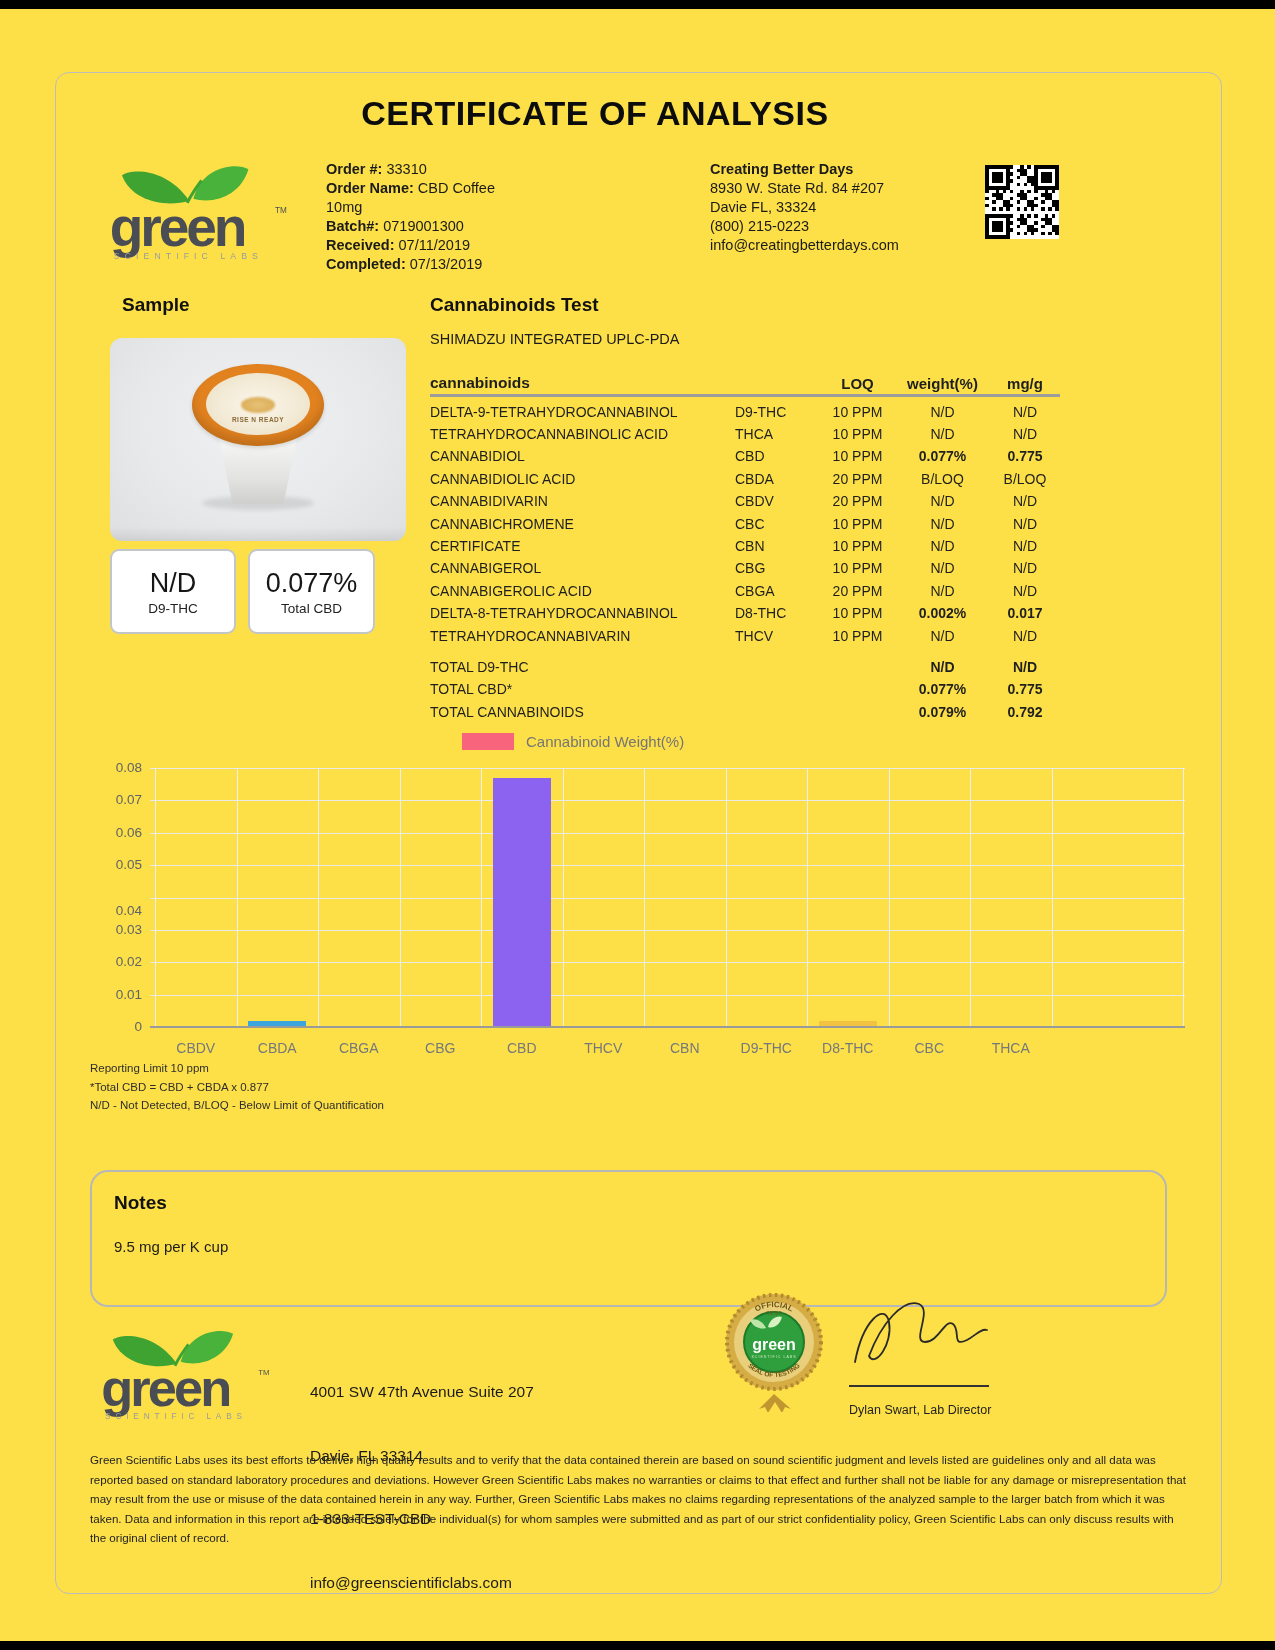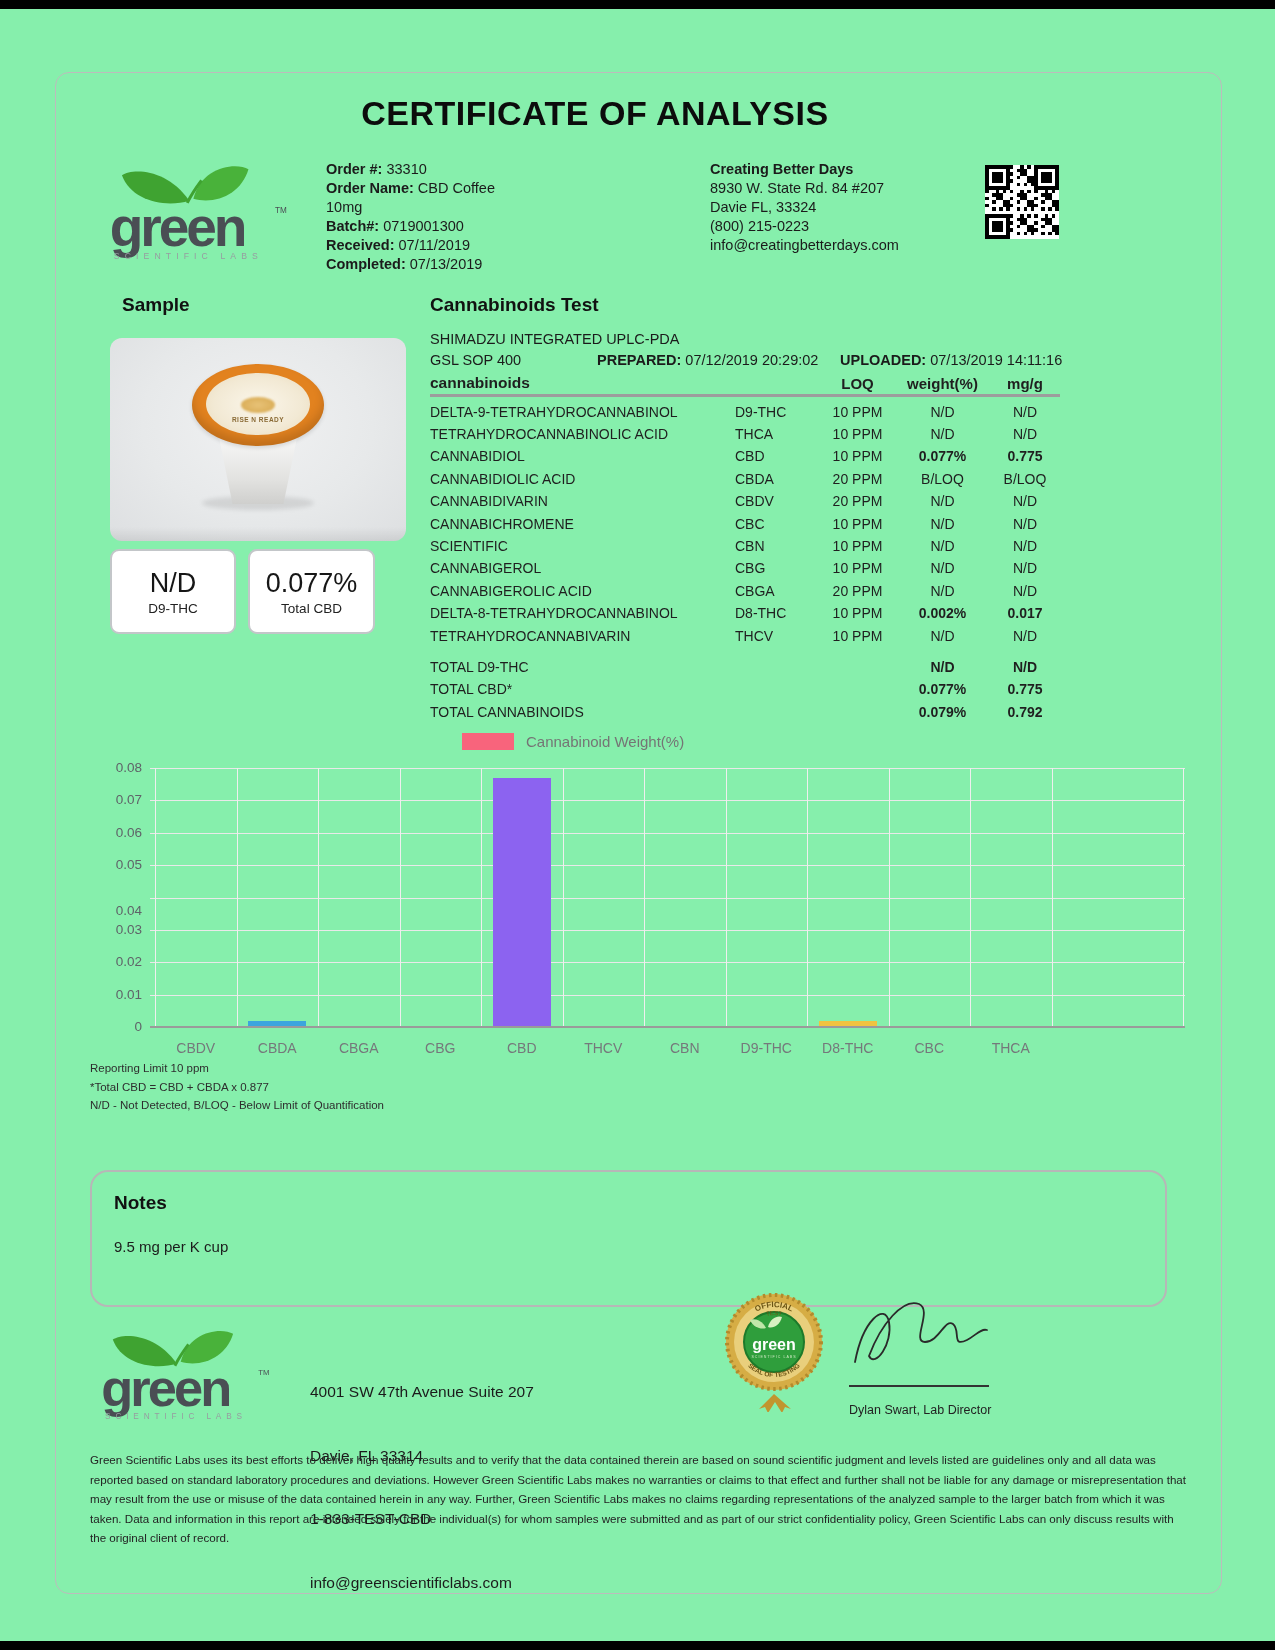--- a/index.html
+++ b/index.html
@@ -1,16 +1,16 @@
 <!DOCTYPE html>
 <html><head>
 <meta charset="utf-8">
 <style>
   html,body{margin:0;padding:0;background:#fff;}
-  .page{position:relative;width:1275px;height:1650px;background:#86efac;overflow:hidden;
+  .page{position:relative;width:1275px;height:1650px;background:#fde047;overflow:hidden;
         font-family:"Liberation Sans","DejaVu Sans",sans-serif;color:#1c1c1c;}
   .abs{position:absolute;}
   .b{font-weight:bold;}
   .edge-bar{left:0;width:1275px;height:9px;background:#000;}
   .border-box{left:55px;top:72px;width:1165px;height:1520px;border:1.5px solid #bcbcbc;border-radius:14px;}
   .title{left:55px;top:94px;width:1080px;text-align:center;font-size:34px;font-weight:bold;color:#0c0c0c;letter-spacing:.5px;}
   .info-line{font-size:14.5px;line-height:19px;color:#1b1b1b;}
   .section-h{font-size:19px;font-weight:bold;color:#111;}
   
   .photo{left:110px;top:338px;width:296px;height:203px;border-radius:12px;
@@ -225,25 +225,20 @@
     <div class="stat-value">N/D</div>
     <div class="stat-label">D9-THC</div>
   </div>
   <div class="abs stat-box" style="left:248px;width:123px;">
     <div class="stat-value">0.077%</div>
     <div class="stat-label">Total CBD</div>
   </div>
 
   <div class="abs section-h" style="left:430px;top:294px;">Cannabinoids Test</div>
   <div class="abs info-line" style="left:430px;top:330px;">SHIMADZU INTEGRATED UPLC-PDA</div>
-  <div class="abs" style="left:430px;top:351px;width:660px;height:19px;">
-    <span class="abs info-line" style="left:0;">GSL SOP 400</span>
-    <span class="abs info-line" style="left:167px;"><span class="b">PREPARED:</span> <span>07/12/2019 20:29:02</span></span>
-    <span class="abs info-line" style="left:410px;"><span class="b">UPLOADED:</span> <span>07/13/2019 14:11:16</span></span>
-  </div>
 
   <div class="abs" style="left:430px;top:372px;width:630px;">
     <div class="crow thead">
       <span style="font-size:15.5px;">cannabinoids</span>
       <span></span>
       <span class="c-loq">LOQ</span>
       <span class="c-wt">weight(%)</span>
       <span class="c-mg">mg/g</span>
     </div>
     <div class="head-rule"></div>
@@ -284,21 +279,21 @@
           <span class="c-mg">N/D</span>
         </div>
         <div class="crow">
           <span class="c-name">CANNABICHROMENE</span>
           <span class="c-abbr">CBC</span>
           <span class="c-loq">10 PPM</span>
           <span class="c-wt">N/D</span>
           <span class="c-mg">N/D</span>
         </div>
         <div class="crow">
-          <span class="c-name">SCIENTIFIC</span>
+          <span class="c-name">CERTIFICATE</span>
           <span class="c-abbr">CBN</span>
           <span class="c-loq">10 PPM</span>
           <span class="c-wt">N/D</span>
           <span class="c-mg">N/D</span>
         </div>
         <div class="crow">
           <span class="c-name">CANNABIGEROL</span>
           <span class="c-abbr">CBG</span>
           <span class="c-loq">10 PPM</span>
           <span class="c-wt">N/D</span>

